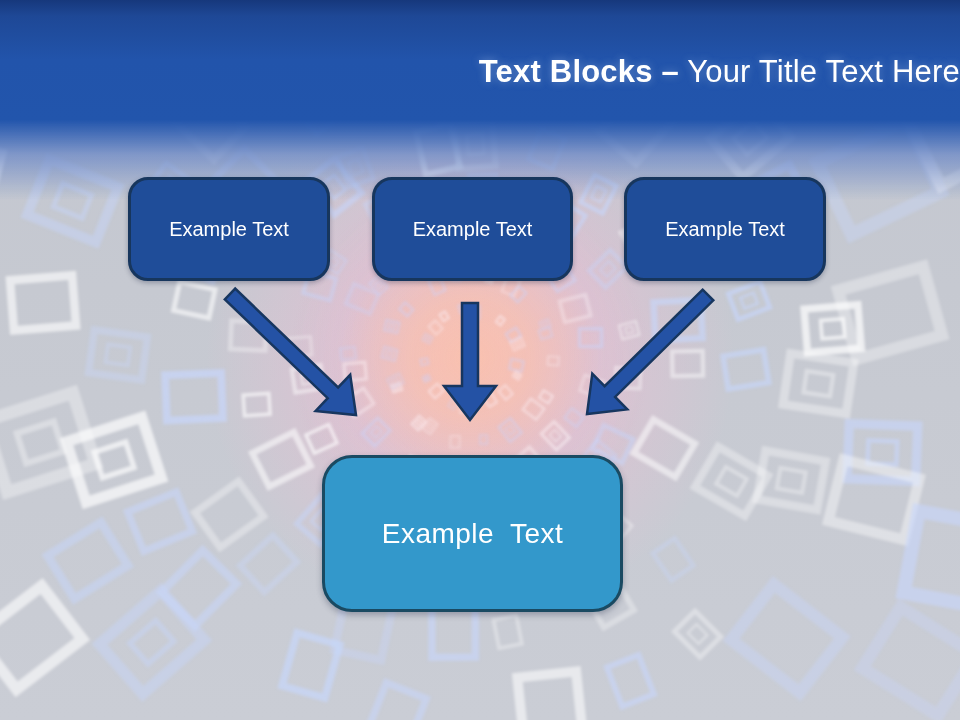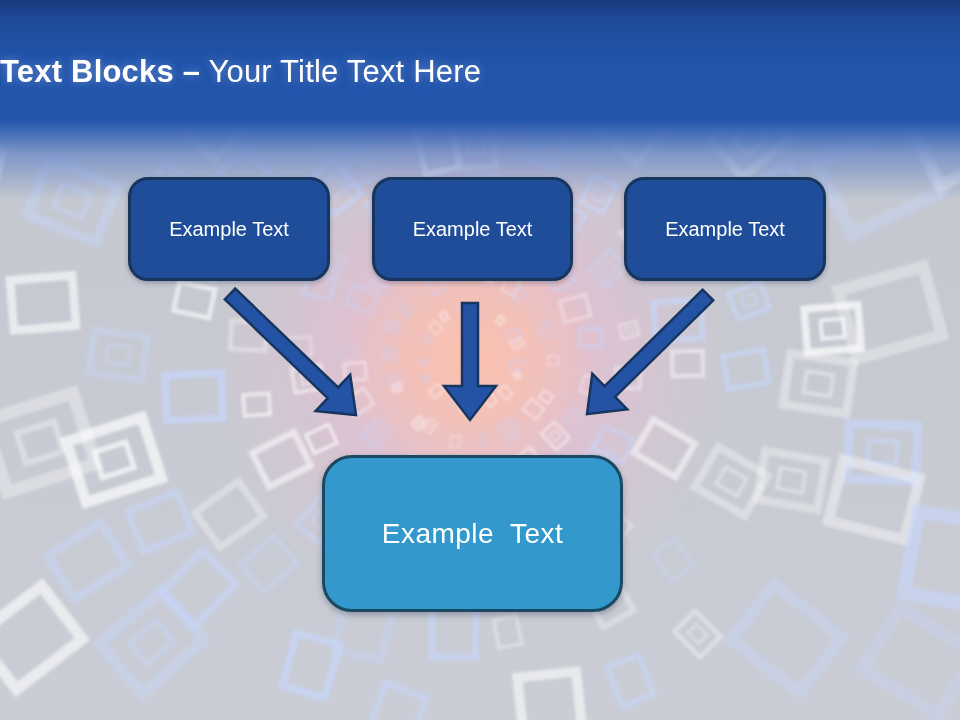--- a/index.html
+++ b/index.html
@@ -16,21 +16,21 @@
     background:linear-gradient(180deg,
       #16387c 0%,
       #1e4896 8%,
       #2254ab 30%,
       #2255ac 60%,
       rgba(110,138,198,0.80) 77%,
       rgba(198,202,212,0.0) 100%);
   }
   .title{
     position:absolute;left:0;top:52px;width:960px;margin:0;
-    text-align:left;color:#fff;
+    text-align:right;color:#fff;
     font-size:31px;line-height:40px;font-weight:400;
     text-shadow:0 0 8px rgba(220,235,255,0.35);
     letter-spacing:0.2px;
   }
   .title .t-bold{font-weight:700;}
   .tbox{
     position:absolute;top:177px;height:104px;width:202px;
     background:#1f4d99;border:3px solid #17365d;border-radius:20px;
     box-sizing:border-box;
     display:flex;align-items:center;justify-content:center;

